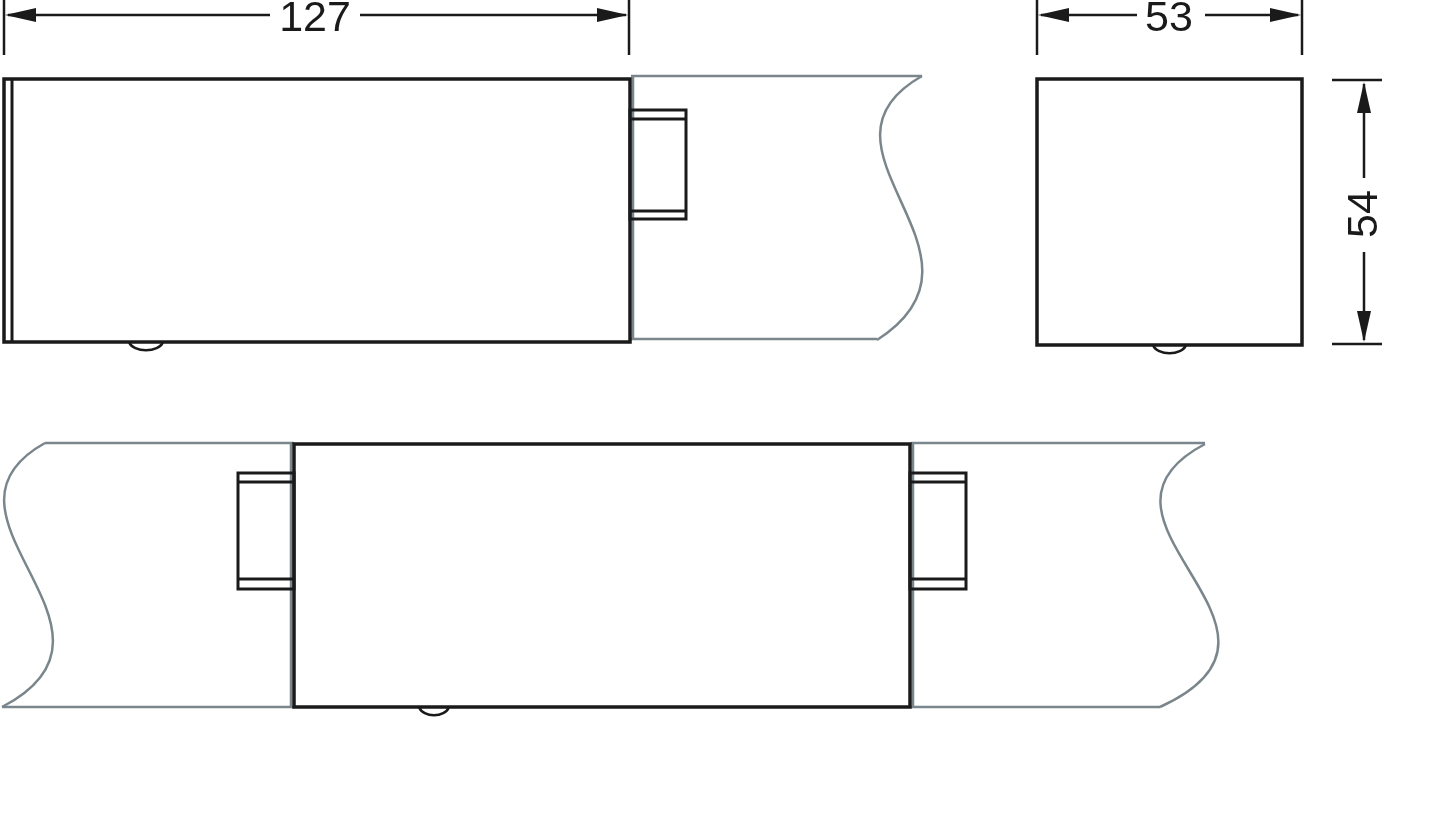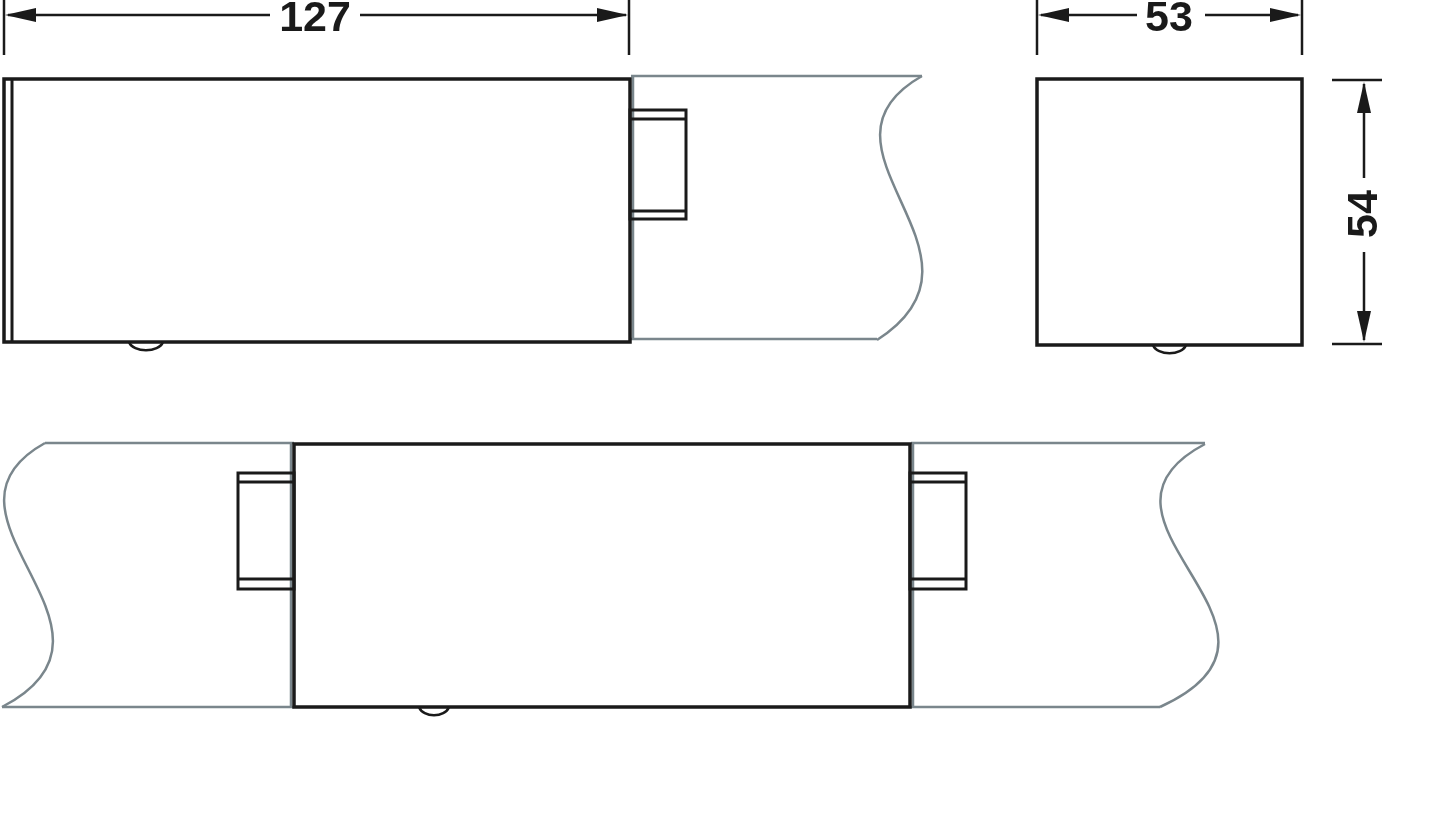--- a/index.html
+++ b/index.html
@@ -1,16 +1,16 @@
 <!DOCTYPE html>
 <html><head>
 <meta charset="utf-8">
 <style>
   html,body{margin:0;padding:0;background:#ffffff;}
-  .canvas{width:1440px;height:825px;position:relative;font-weight:bold;}
+  .canvas{width:1440px;height:825px;position:relative;}
   svg{display:block;}
   path,rect,line{fill:none;stroke-width:3;}
   .w35{stroke-width:3.5;}
   .w25{stroke-width:2.5;}
   .arrow{fill:#1a1a1a;stroke:none;}
   .dim-text{font-family:"Liberation Sans", sans-serif;font-size:43px;fill:#1a1a1a;}
 </style>
 </head>
 <body>
 

